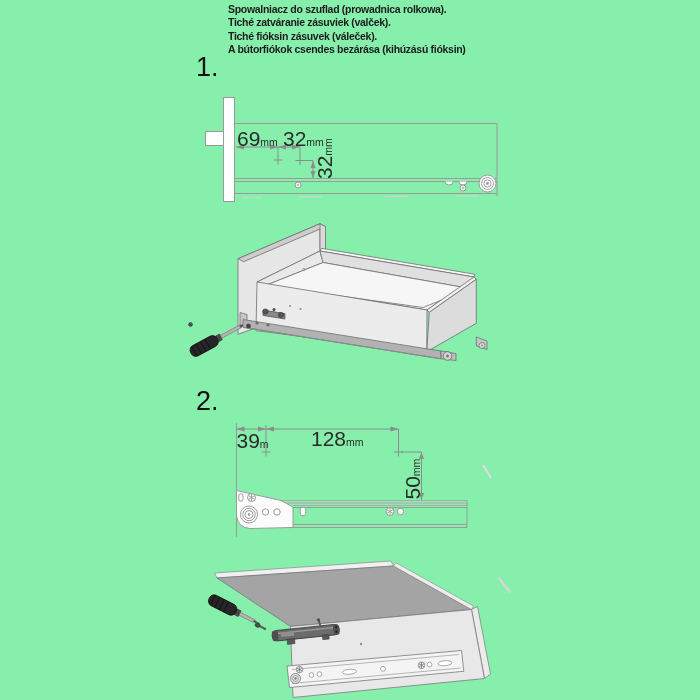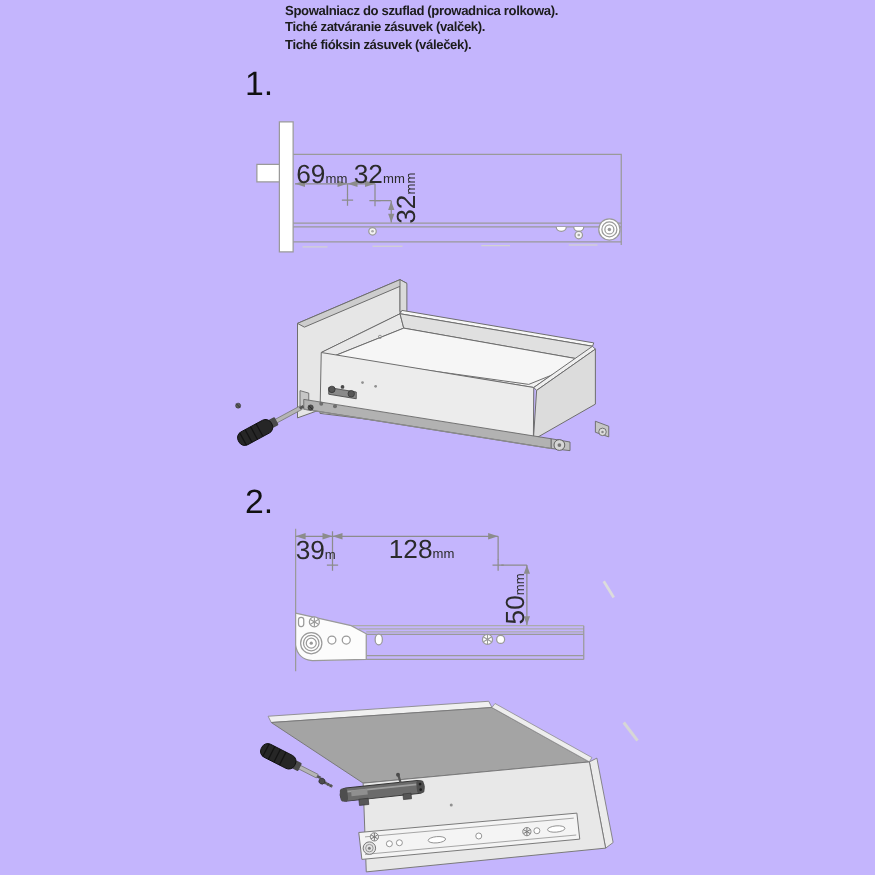--- a/index.html
+++ b/index.html
@@ -1,17 +1,17 @@
 <!DOCTYPE html>
 <html><head>
 <meta charset="utf-8">
 <style>
   html,body{margin:0;padding:0;}
   .canvas{
-    position:relative;width:700px;height:700px;background:#c4b5fd;
+    position:relative;width:700px;height:700px;background:#86efac;
     overflow:hidden;font-family:"Liberation Sans",sans-serif;
   }
   .header{
     position:absolute;left:228px;top:3px;
     font-size:10.5px;font-weight:bold;line-height:13.3px;
     letter-spacing:-0.3px;color:#1c1c1c;white-space:nowrap;
   }
   .step-number{
     position:absolute;font-size:27px;color:#111;font-weight:400;
   }
@@ -24,22 +24,23 @@
   .svgD{left:183px;top:550px;width:330px;height:152px;}
   .dim-text{fill:#2b2b2b;font-family:"Liberation Sans",sans-serif;font-weight:400;}
 </style>
 </head>
 <body>
 
 <div class="canvas">
 
   <div class="header">
     <div>Spowalniacz do szuflad (prowadnica rolkowa).</div>
-    <div>Tiché zatváranie zásuvek (valček).</div>
+    <div>Tiché zatváranie zásuviek (valček).</div>
     <div>Tiché fióksin zásuvek (váleček).</div>
+    <div>A bútorfiókok csendes bezárása (kihúzású fióksin)</div>
   </div>
 
   <div class="step-number step1">1.</div>
   <div class="step-number step2">2.</div>
 
   <svg class="svgA" viewBox="200 90 315 120">
     <g stroke="#9a9a9a" fill="none" stroke-width="1">
       <rect x="223.5" y="97.5" width="11" height="104" fill="#ffffff"></rect>
       <rect x="205.5" y="131.5" width="18" height="14" fill="#ffffff"></rect>
       <path d="M234.5,123.5 H497 V196"></path>

